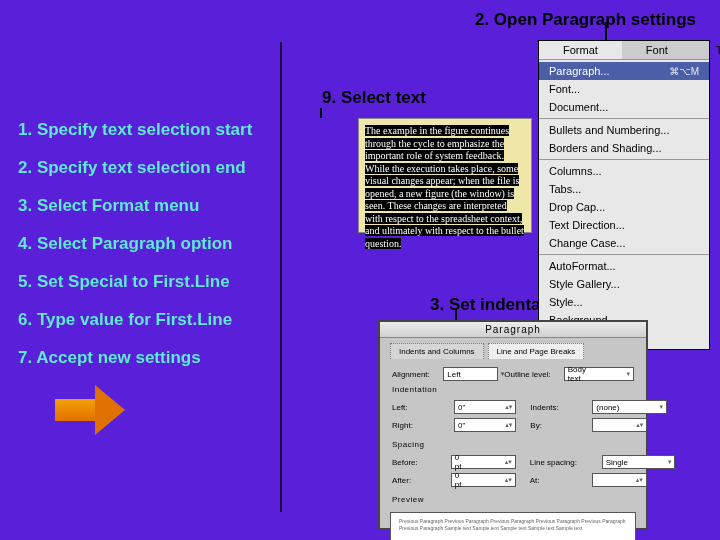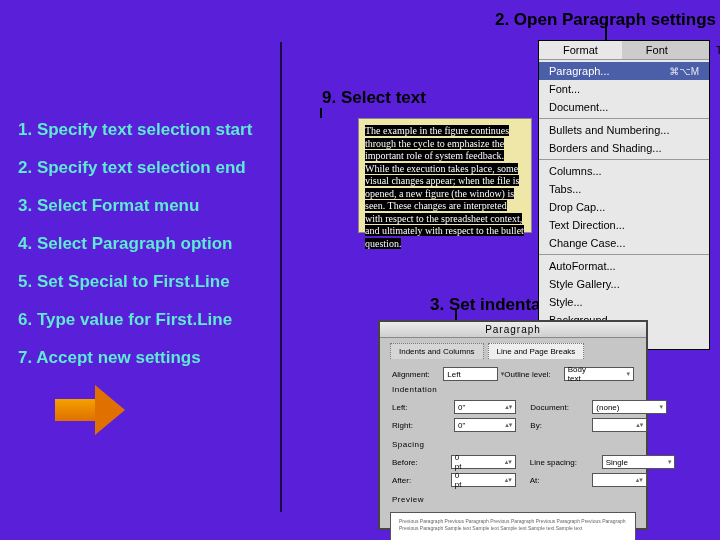--- a/index.html
+++ b/index.html
@@ -1,17 +1,17 @@
 <!DOCTYPE html>
 <html><head>
 <meta charset="utf-8">
 <style>
   * { box-sizing: border-box; margin: 0; padding: 0; }
   body { width: 720px; height: 540px; background: #5a1fd8; font-family: Arial, Helvetica, sans-serif; position: relative; overflow: hidden; }
-  .heading-top { position: absolute; top: 10px; right: 4px; font-weight: bold; font-size: 17px; color: #000; }
+  .heading-top { position: absolute; top: 10px; right: 24px; font-weight: bold; font-size: 17px; color: #000; }
   .heading-select { position: absolute; top: 88px; left: 322px; font-weight: bold; font-size: 17px; color: #000; }
   .heading-indent { position: absolute; top: 295px; left: 430px; font-weight: bold; font-size: 17px; color: #000; }
   .divider { position: absolute; left: 280px; top: 42px; width: 2px; height: 470px; background: #1a0b47; }
   .steps { position: absolute; left: 18px; top: 120px; }
   .steps div { font-weight: bold; font-size: 17px; color: #5eead4; margin-bottom: 18px; white-space: nowrap; }
   .arrow { position: absolute; left: 55px; top: 385px; width: 70px; height: 50px; }
   .arrow-body { position: absolute; left: 0; top: 14px; width: 40px; height: 22px; background: linear-gradient(#f4a000,#e07000); }
   .arrow-head { position: absolute; left: 40px; top: 0; width: 0; height: 0; border-top: 25px solid transparent; border-bottom: 25px solid transparent; border-left: 30px solid #e07000; }
   .callout-line { position: absolute; background: #000; }
   .callout-line.l1 { left: 320px; top: 108px; width: 2px; height: 10px; }
@@ -173,21 +173,21 @@
         <div class="row">
             <span class="lbl">Right:</span>
             <div class="field">
               <span>0"</span>
               <span class="caret">▴▾</span>
             </div>
           </div>
       </div>
       <div class="colgrp">
         <div class="row">
-            <span class="lbl">Document:</span>
+            <span class="lbl">Indents:</span>
             <div class="field">
               <span>(none)</span>
               <span class="caret">▾</span>
             </div>
           </div>
         <div class="row">
             <span class="lbl">By:</span>
             <div class="field">
               <span></span>
               <span class="caret">▴▾</span>

